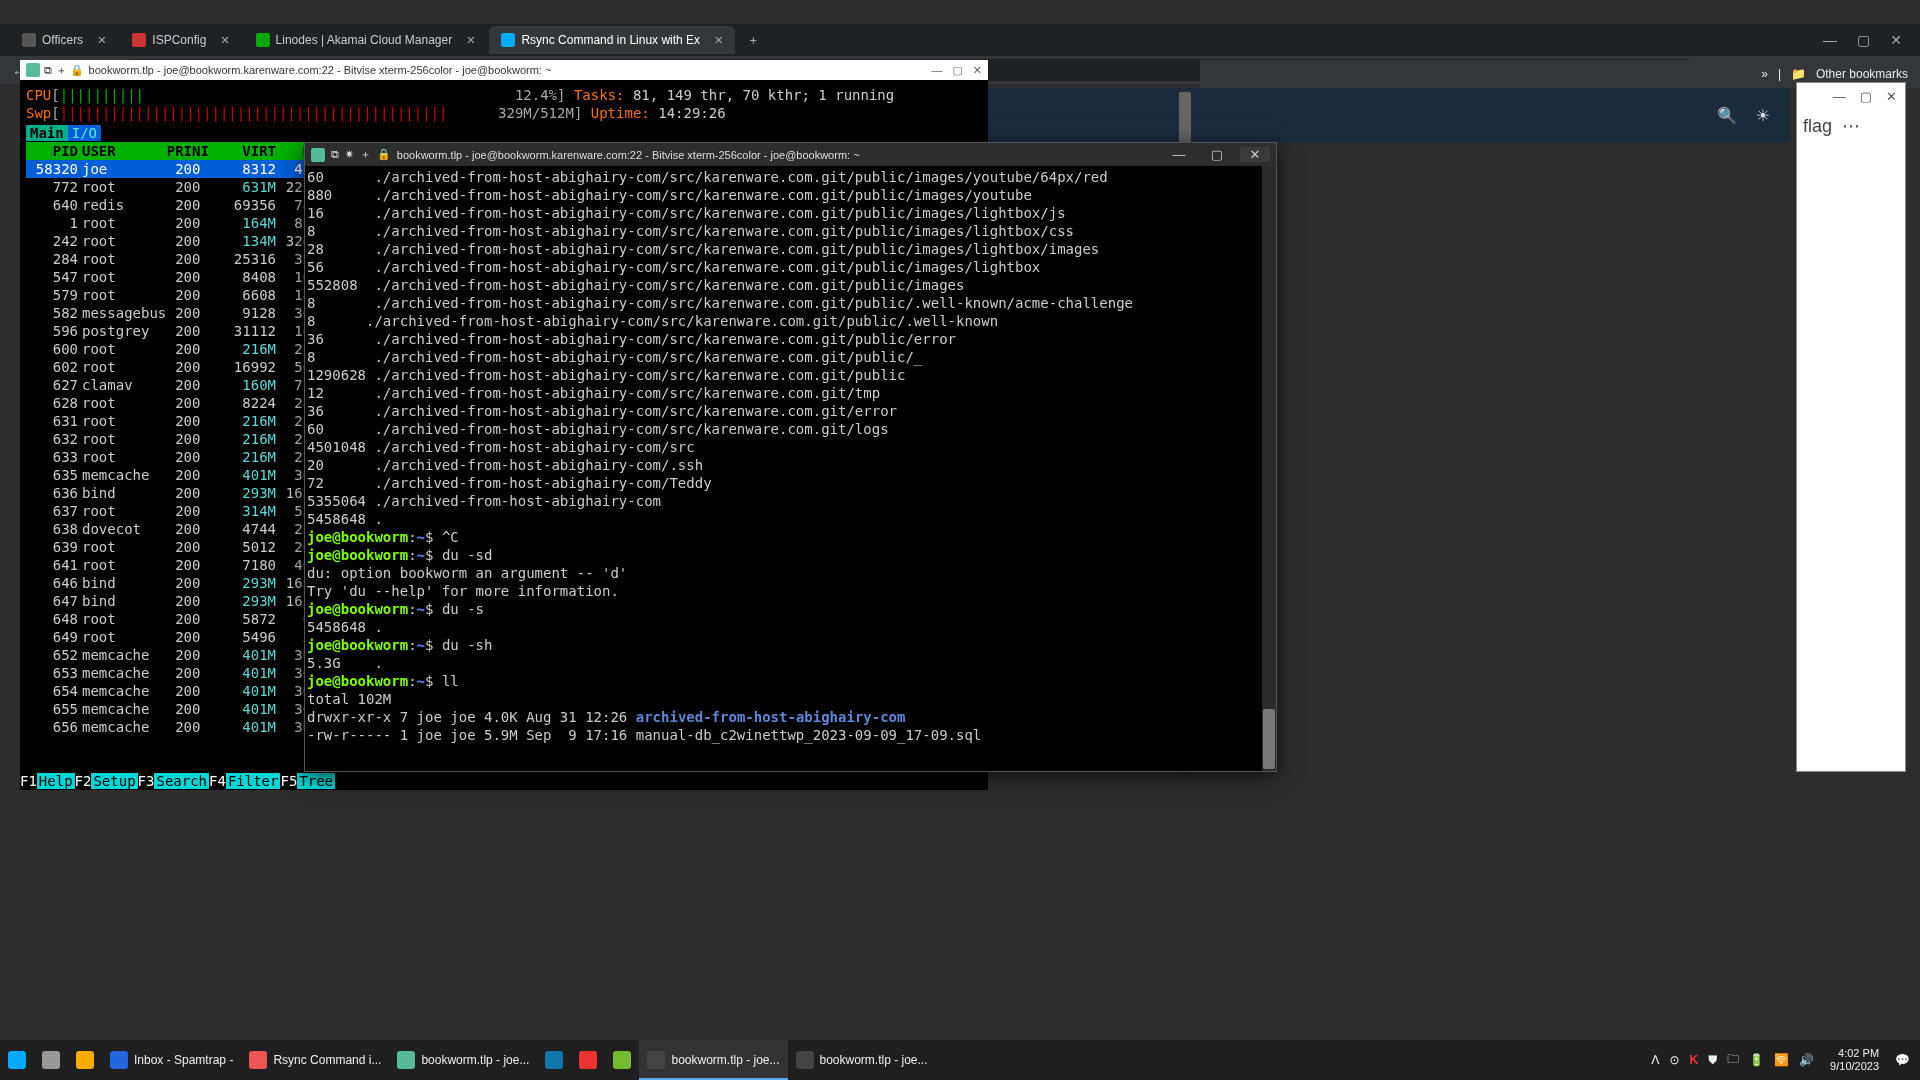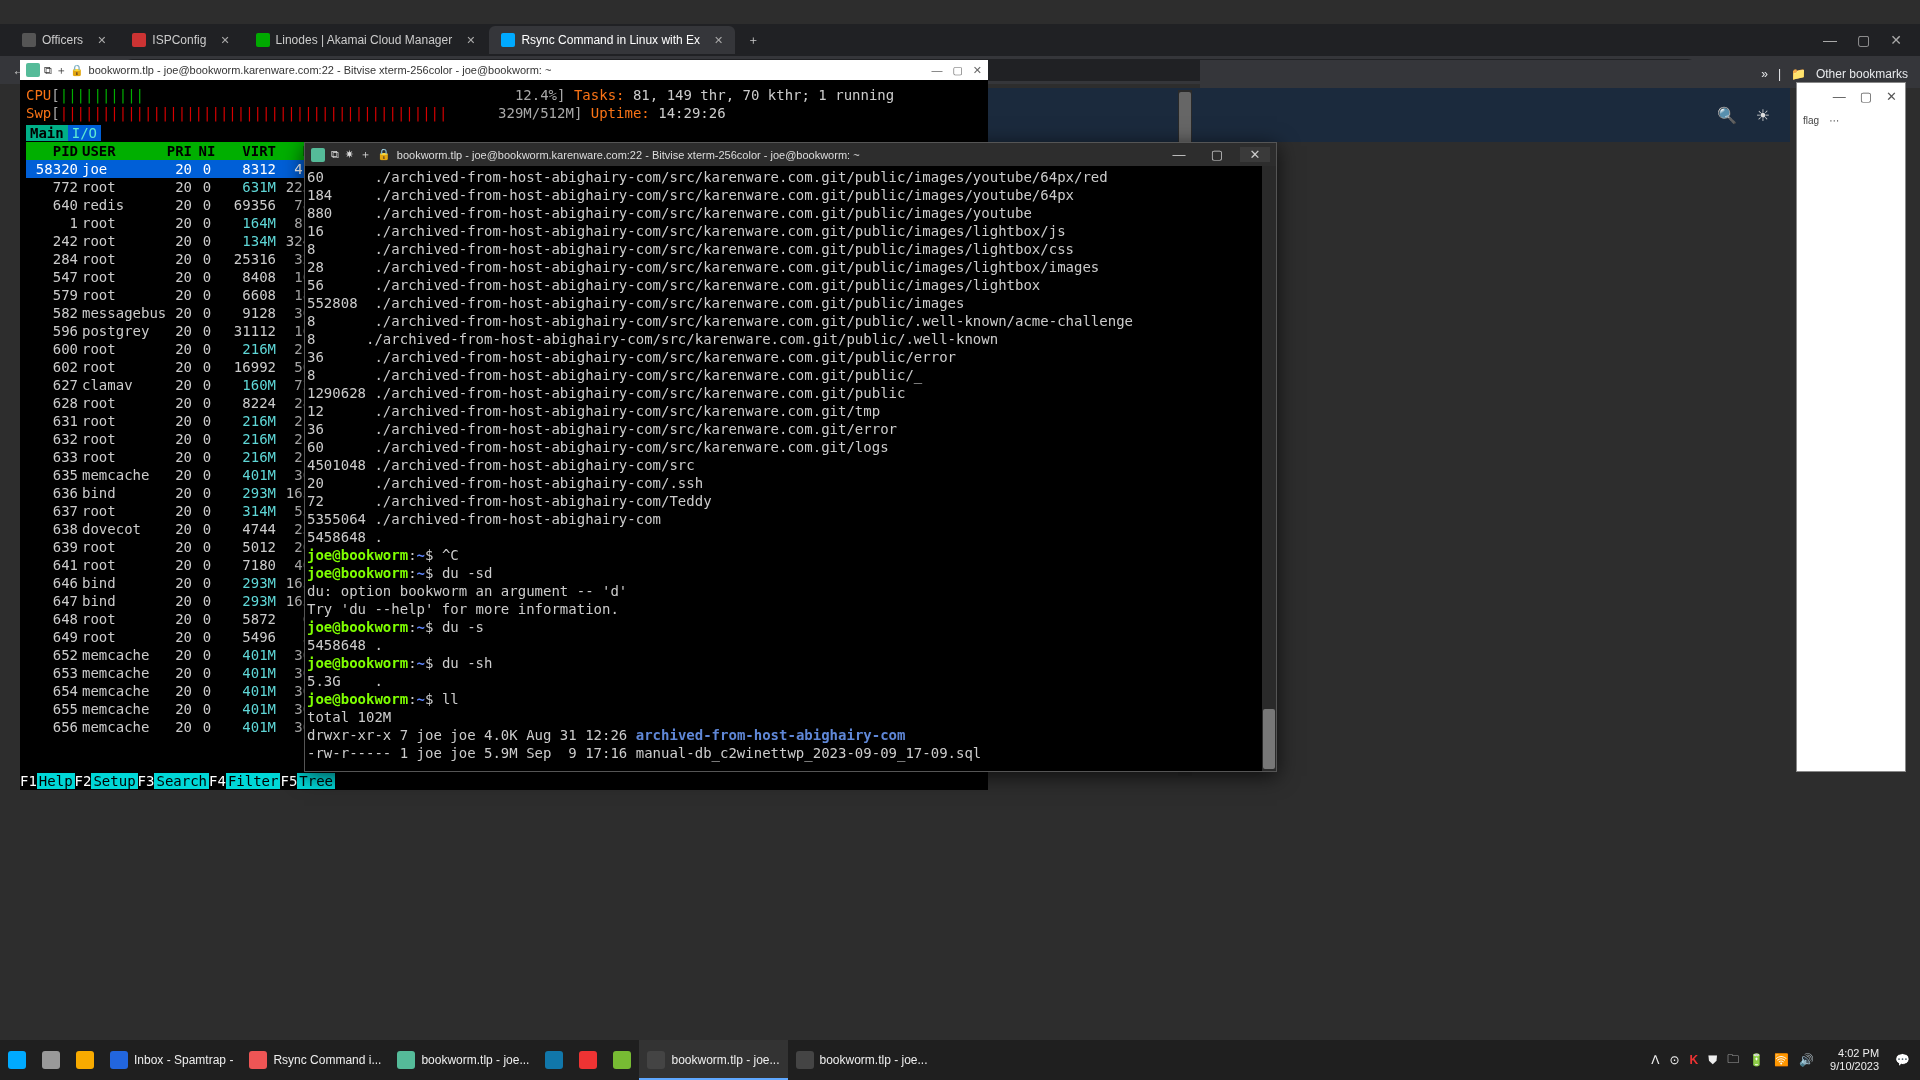--- a/index.html
+++ b/index.html
@@ -45,21 +45,21 @@
 .htop-tabs { margin-top: 2px; }
 .htop-tabs span { padding: 0 4px; }
 .main-tab { background: #00af87; color: #000; font-weight: bold; }
 .io-tab { background: #005fd7; color: #5eead4; }
 .ht-header { background: #00af00; color: #000; display: flex; font-weight: bold; }
 .ht-row { display: flex; color: #ccc; }
 .ht-row.sel { background: #005fd7; color: #fff; }
 .c-pid { width: 56px; text-align: right; padding-right: 4px; }
 .c-user { width: 76px; }
 .c-pri { width: 34px; text-align: right; }
-.c-ni { width: 30px; text-align: center; }
+.c-ni { width: 30px; text-align: left; }
 .c-virt { width: 54px; text-align: right; }
 .c-res { width: 52px; text-align: right; }
 .ht-foot { position: absolute; bottom: 0; left: 0; }
 .ht-foot .fk { color: #fff; }
 .ht-foot .fl { background: #00d7d7; color: #000; padding: 0 2px; }
 .virt-cyan { color: #5fd7d7; }
 
 
 .term-fg { position: absolute; top: 142px; left: 304px; width: 973px; height: 630px; background: #1b1b1b; border: 1px solid #555; box-shadow: 0 4px 20px rgba(0,0,0,.7); display: flex; flex-direction: column; }
 .term-title { height: 23px; background: #2d2d2d; display: flex; align-items: center; gap: 6px; padding: 0 6px; font-size: 11px; color: #ddd; }
@@ -71,21 +71,21 @@
 .term-scroll { position: absolute; right: 0; top: 0; bottom: 0; width: 14px; background: #2a2a2a; }
 .term-scroll .thumb { position: absolute; left: 1px; right: 1px; bottom: 2px; height: 60px; background: #777; border-radius: 2px; }
 .tl { white-space: pre; font-family: Consolas, monospace; }
 .prompt .u { color: #7fff00; font-weight: bold; }
 .prompt .path { color: #5f87ff; font-weight: bold; }
 .dir-name { color: #5f87d7; font-weight: bold; }
 
 
 .side-win { position: absolute; top: 82px; right: 14px; width: 110px; height: 690px; background: #fff; border: 1px solid #888; }
 .side-win-title { height: 26px; display: flex; justify-content: flex-end; align-items: center; gap: 14px; padding-right: 8px; color: #555; font-size: 13px; }
-.side-win-body { padding: 6px; font-size: 10px; color: #444; display: flex; align-items: center; gap: 10px; }
+.side-win-body { padding: 6px; font-size: 18px; color: #444; display: flex; align-items: center; gap: 10px; }
 
 
 .light-strip { position: absolute; top: 88px; left: 988px; right: 130px; height: 54px; background: #1b2a3d; display:flex; align-items:center; justify-content:flex-end; gap:18px; padding-right:20px; color:#ddd; font-size:16px;}
 
 
 .vscroll { position: absolute; top: 90px; left: 1178px; width: 14px; height: 686px; background: #2a2a2a; }
 .vscroll .thumb { position: absolute; left: 1px; right: 1px; top: 2px; height: 90px; background: #666; border-radius:2px; }
 
 
 .taskbar { position: absolute; bottom: 0; left: 0; right: 0; height: 40px; background: #1f1f1f; display: flex; align-items: center; color: #eee; font-size: 12px; }
@@ -481,21 +481,20 @@
     <span>bookworm.tlp - joe@bookworm.karenware.com:22 - Bitvise xterm-256color - joe@bookworm: ~</span>
     <div class="wb">
       <span>—</span>
       <span>▢</span>
       <span style="background:#3a3a3a">✕</span>
     </div>
   </div>
   <div class="term-body">
     <div id="du-out">
         <div class="tl">60      ./archived-from-host-abighairy-com/src/karenware.com.git/public/images/youtube/64px/red</div>
-        <div class="tl">184     ./archived-from-host-abighairy-com/src/karenware.com.git/public/images/youtube/64px</div>
         <div class="tl">880     ./archived-from-host-abighairy-com/src/karenware.com.git/public/images/youtube</div>
         <div class="tl">16      ./archived-from-host-abighairy-com/src/karenware.com.git/public/images/lightbox/js</div>
         <div class="tl">8       ./archived-from-host-abighairy-com/src/karenware.com.git/public/images/lightbox/css</div>
         <div class="tl">28      ./archived-from-host-abighairy-com/src/karenware.com.git/public/images/lightbox/images</div>
         <div class="tl">56      ./archived-from-host-abighairy-com/src/karenware.com.git/public/images/lightbox</div>
         <div class="tl">552808  ./archived-from-host-abighairy-com/src/karenware.com.git/public/images</div>
         <div class="tl">8       ./archived-from-host-abighairy-com/src/karenware.com.git/public/.well-known/acme-challenge</div>
         <div class="tl">8      ./archived-from-host-abighairy-com/src/karenware.com.git/public/.well-known</div>
         <div class="tl">36      ./archived-from-host-abighairy-com/src/karenware.com.git/public/error</div>
         <div class="tl">8       ./archived-from-host-abighairy-com/src/karenware.com.git/public/_</div>

